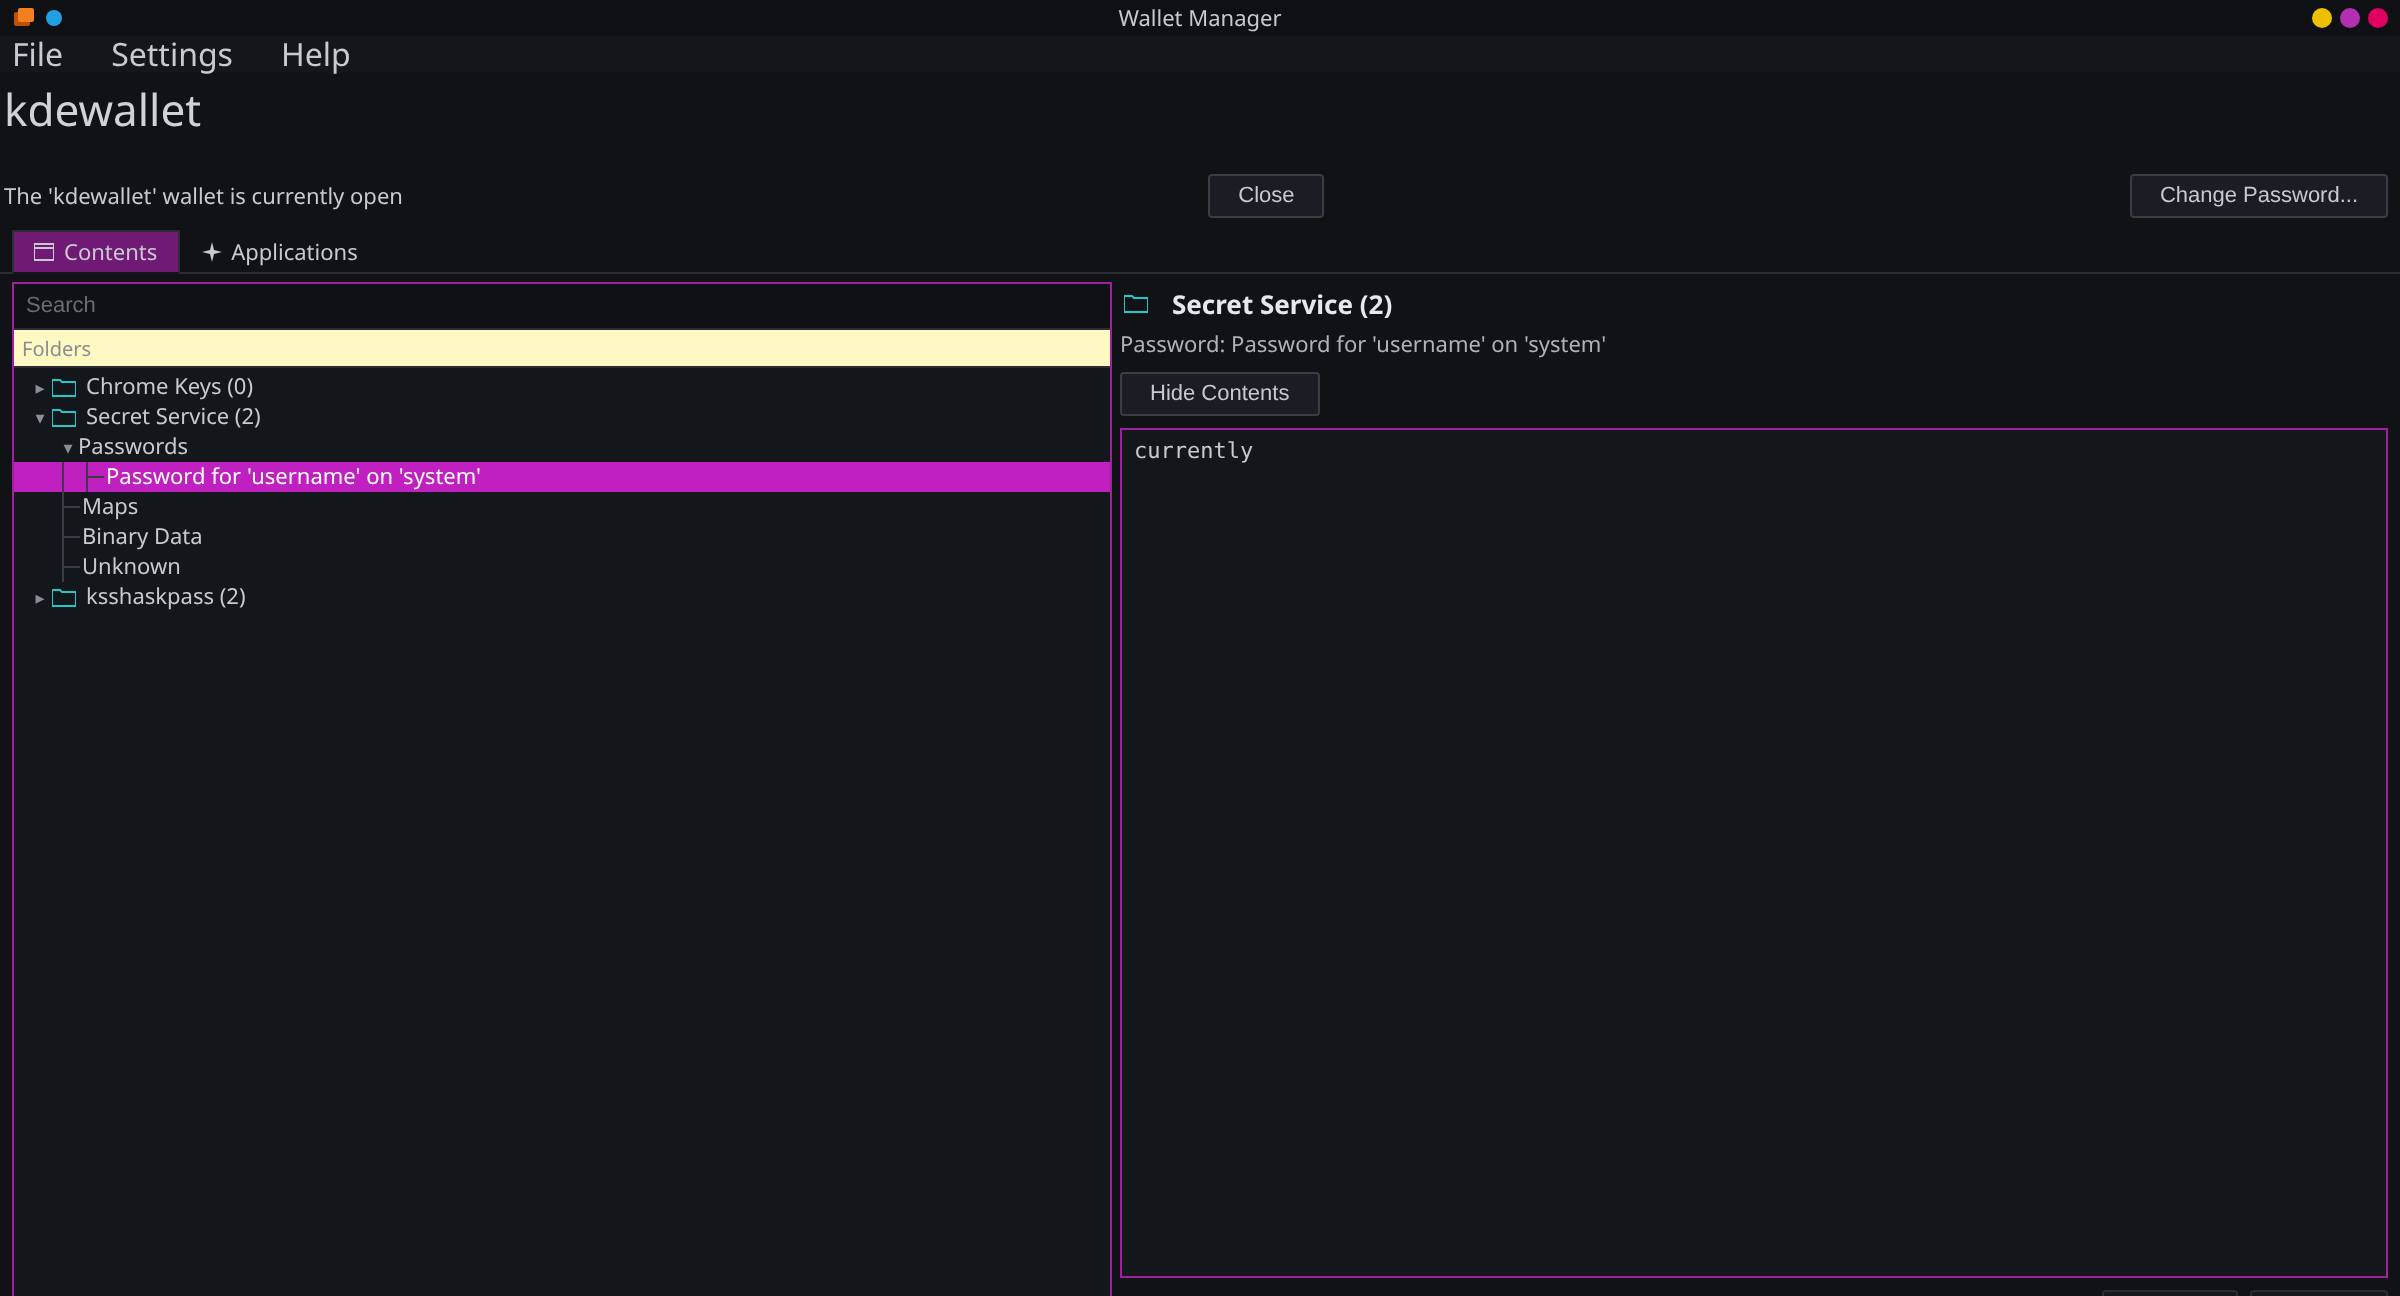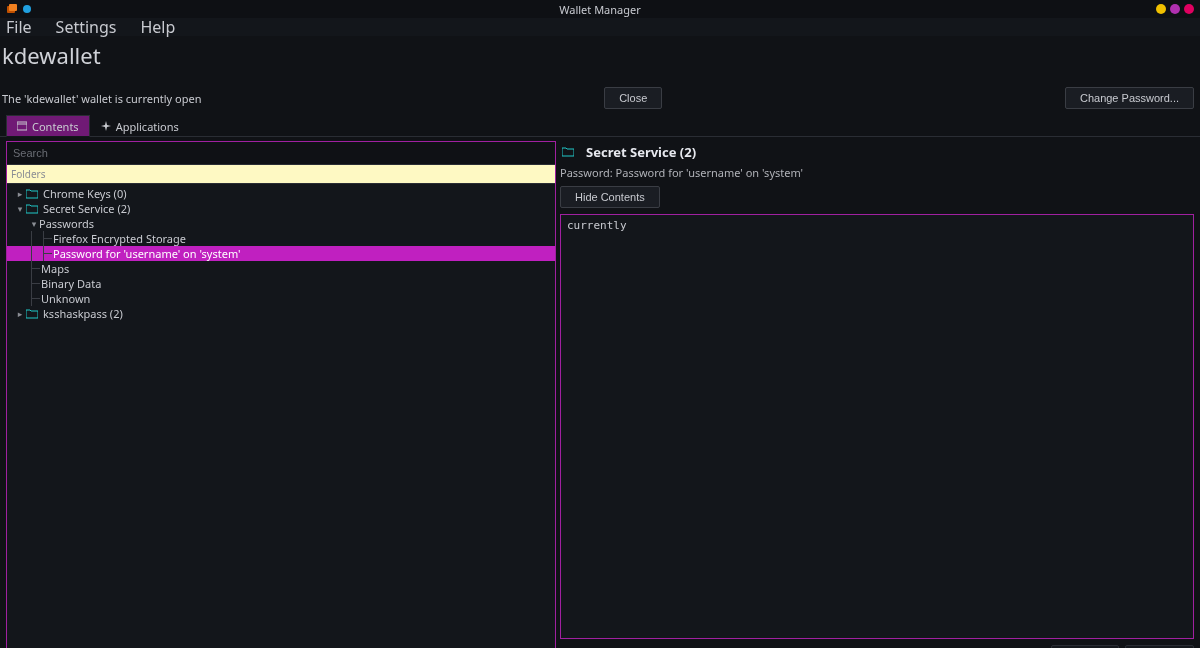--- a/index.html
+++ b/index.html
@@ -310,26 +310,20 @@
           </span>
         <span>Secret Service (2)</span>
       </div>
 
       <div class="tree-row">
         <span class="tw indent1"></span>
         <span class="twisty">▾</span>
         <span>Passwords</span>
       </div>
 
-      <div class="tree-row">
-        <span class="tw indent1"></span>
-        <span class="branch vert-only"></span>
-        <span class="branch"></span>
-        <span>Firefox Encrypted Storage</span>
-      </div>
 
       <div class="tree-row selected">
         <span class="tw indent1"></span>
         <span class="branch vert-only"></span>
         <span class="branch last"></span>
         <span>Password for 'username' on 'system'</span>
       </div>
 
       <div class="tree-row">
         <span class="tw indent1"></span>

